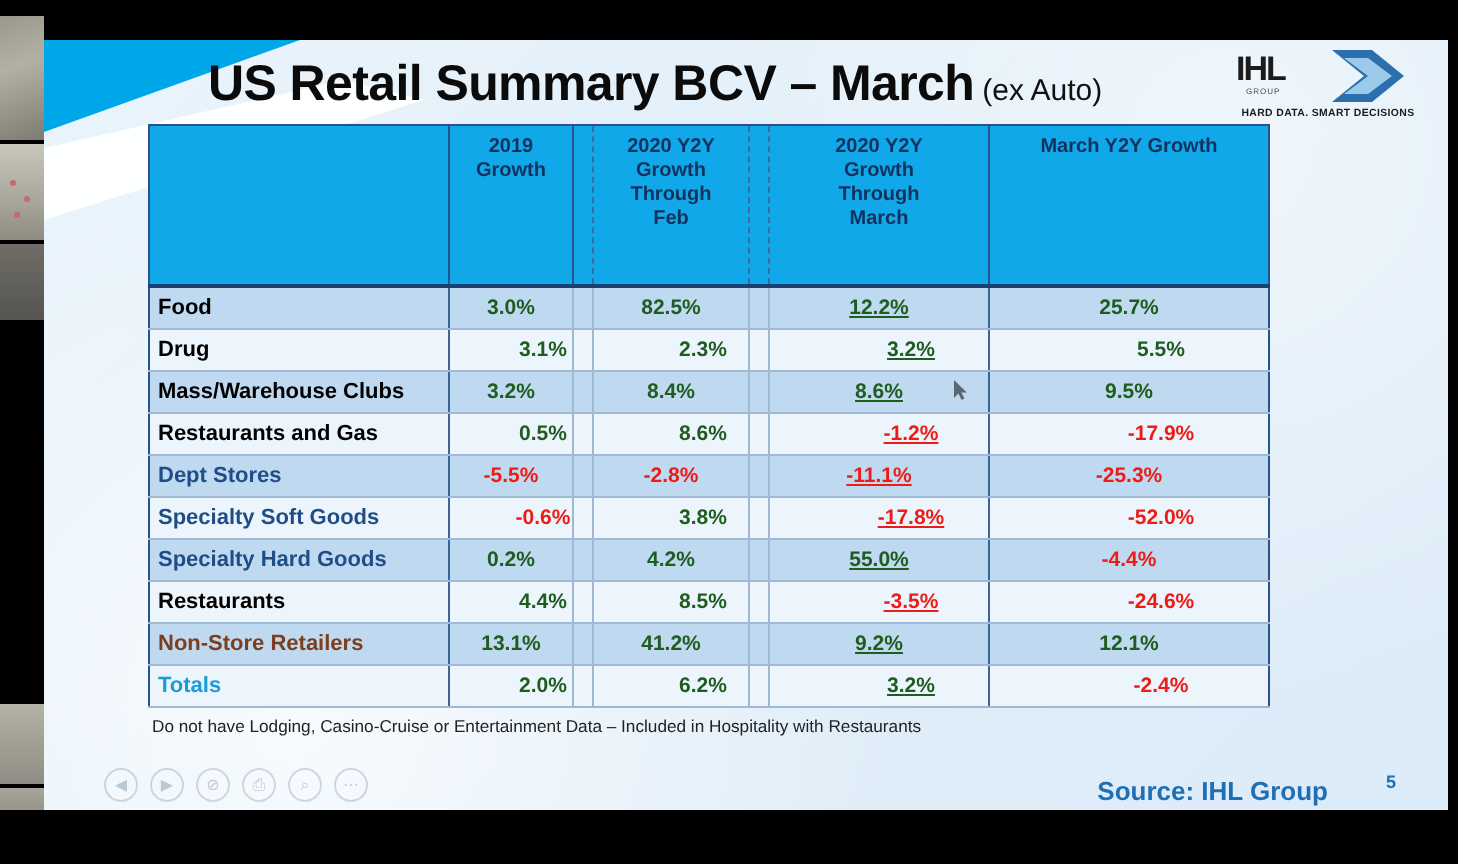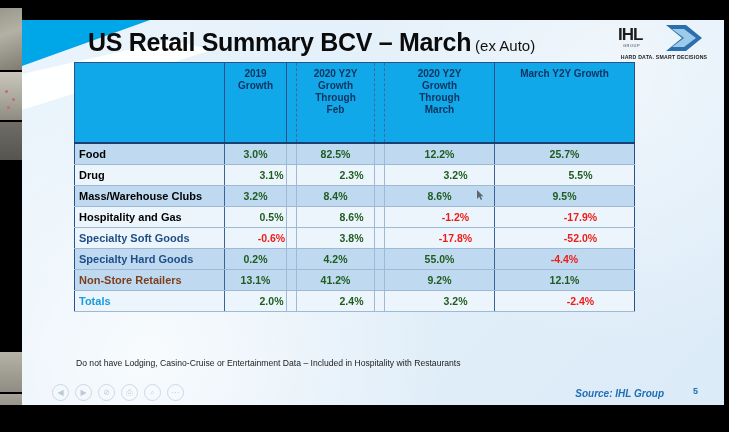--- a/index.html
+++ b/index.html
@@ -41,21 +41,21 @@
          clip-path:polygon(0 0, 128px 0, 0 46px);}
   .swoosh{position:absolute;left:0;top:20px;width:190px;height:70px;
           background:#fff;
           clip-path:polygon(0 34px, 150px 0, 190px 10px, 0 70px);
           opacity:.95;}
 
   
   .title-wrap{position:absolute;left:66px;top:8px;z-index:5;
               white-space:nowrap;}
   .title-main{font-size:25px;font-weight:bold;color:#0b0b0b;
-              letter-spacing:-.3px;}
+              letter-spacing:-.3px;margin-left:16px;}
   .title-sub{font-size:15px;color:#111;font-weight:normal;margin-left:4px;}
 
   
   .logo{position:absolute;right:8px;top:4px;width:104px;height:46px;z-index:6;
         text-align:center;}
   .logo-row{position:relative;height:28px;}
   .logo-ihl{position:absolute;left:6px;top:1px;font-size:17px;font-weight:bold;
             color:#1b1b1b;letter-spacing:-1px;}
   .logo-group{position:absolute;left:11px;top:19px;font-size:4px;color:#444;
               letter-spacing:.5px;}
@@ -76,36 +76,36 @@
   .hdr td.c1{border-right:1px solid #29528c;text-align:center;}
   .hdr td.c3{border-right:1px solid #29528c;}
 
   .tbl tbody tr{height:21px;}
   .tbl tbody td{font-size:10.5px;font-weight:bold;text-align:center;
                 border-bottom:1px solid #9fb9d4;}
   .tbl tbody td.lbl{text-align:left;padding-left:4px;font-size:11px;
                     border-right:1px solid #3c6395;}
   .tbl tbody td.sep{border-left:1px solid #9fb9d4;border-right:1px solid #9fb9d4;}
   .tbl tbody td.c1{border-right:1px solid #9fb9d4;}
-  .tbl tbody td.c3{border-right:1px solid #3c6395;}
+  .tbl tbody td.c3{border-right:1px solid #3c6395;text-decoration:underline;}
 
   tr.band-a td{background:#bfd9f0;}
   tr.band-b td{background:#edf5fc;padding-left:32px;}
 
   .pos{color:#1f5c1f;}
   .neg{color:#ee1c16;}
   .lbl-black{color:#000;}
   .lbl-navy{color:#1f4e87;}
   .lbl-brown{color:#7c3f1d;}
   .lbl-cyan{color:#1a9bdc;}
 
   .foot-note{position:absolute;left:54px;top:338px;font-size:8.6px;color:#222;
              z-index:5;}
-  .source{position:absolute;right:60px;top:368px;font-size:10px;
-          font-weight:bold;font-style:italic;color:#1f6fb5;z-index:5;}
+  .source{position:absolute;right:60px;top:368px;font-size:13px;
+          font-weight:bold;color:#1f6fb5;z-index:5;}
   .pagenum{position:absolute;right:26px;top:366px;font-size:9px;
            font-weight:bold;color:#1f6fb5;z-index:5;}
 
   
   .toolbar{position:absolute;left:30px;top:364px;display:flex;gap:6px;
            z-index:7;opacity:.30;}
   .tb-btn{width:15px;height:15px;border-radius:50%;border:1px solid #6f8ba6;
           background:rgba(255,255,255,.35);display:flex;align-items:center;
           justify-content:center;color:#40607d;font-size:8px;line-height:1;}
 
@@ -213,60 +213,78 @@
           <tr class="band-a">
             <td class="lbl lbl-black">Mass/Warehouse Clubs</td>
             <td class="c1 pos">3.2%</td>
             <td class="sep"></td>
             <td class=" pos">8.4%</td>
             <td class="sep"></td>
             <td class="c3 pos">8.6%</td>
             <td class=" pos">9.5%</td>
           </tr>
           <tr class="band-b">
-            <td class="lbl lbl-black">Hospitality and Gas</td>
+            <td class="lbl lbl-black">Restaurants and Gas</td>
             <td class="c1 pos">0.5%</td>
             <td class="sep"></td>
             <td class=" pos">8.6%</td>
             <td class="sep"></td>
             <td class="c3 neg">-1.2%</td>
             <td class=" neg">-17.9%</td>
           </tr>
+          <tr class="band-a">
+            <td class="lbl lbl-navy">Dept Stores</td>
+            <td class="c1 neg">-5.5%</td>
+            <td class="sep"></td>
+            <td class=" neg">-2.8%</td>
+            <td class="sep"></td>
+            <td class="c3 neg">-11.1%</td>
+            <td class=" neg">-25.3%</td>
+          </tr>
           <tr class="band-b">
             <td class="lbl lbl-navy">Specialty Soft Goods</td>
             <td class="c1 neg">-0.6%</td>
             <td class="sep"></td>
             <td class=" pos">3.8%</td>
             <td class="sep"></td>
             <td class="c3 neg">-17.8%</td>
             <td class=" neg">-52.0%</td>
           </tr>
           <tr class="band-a">
             <td class="lbl lbl-navy">Specialty Hard Goods</td>
             <td class="c1 pos">0.2%</td>
             <td class="sep"></td>
             <td class=" pos">4.2%</td>
             <td class="sep"></td>
             <td class="c3 pos">55.0%</td>
             <td class=" neg">-4.4%</td>
           </tr>
+          <tr class="band-b">
+            <td class="lbl lbl-black">Restaurants</td>
+            <td class="c1 pos">4.4%</td>
+            <td class="sep"></td>
+            <td class=" pos">8.5%</td>
+            <td class="sep"></td>
+            <td class="c3 neg">-3.5%</td>
+            <td class=" neg">-24.6%</td>
+          </tr>
           <tr class="band-a">
             <td class="lbl lbl-brown">Non-Store Retailers</td>
             <td class="c1 pos">13.1%</td>
             <td class="sep"></td>
             <td class=" pos">41.2%</td>
             <td class="sep"></td>
             <td class="c3 pos">9.2%</td>
             <td class=" pos">12.1%</td>
           </tr>
           <tr class="band-b">
             <td class="lbl lbl-cyan">Totals</td>
             <td class="c1 pos">2.0%</td>
             <td class="sep"></td>
-            <td class=" pos">2.4%</td>
+            <td class=" pos">6.2%</td>
             <td class="sep"></td>
             <td class="c3 pos">3.2%</td>
             <td class=" neg">-2.4%</td>
           </tr>
         </tbody>
     </table>
 
     <div class="foot-note">Do not have Lodging, Casino-Cruise or Entertainment Data – Included in Hospitality with Restaurants</div>
     <div class="source">Source: IHL Group</div>
     <div class="pagenum">5</div>

